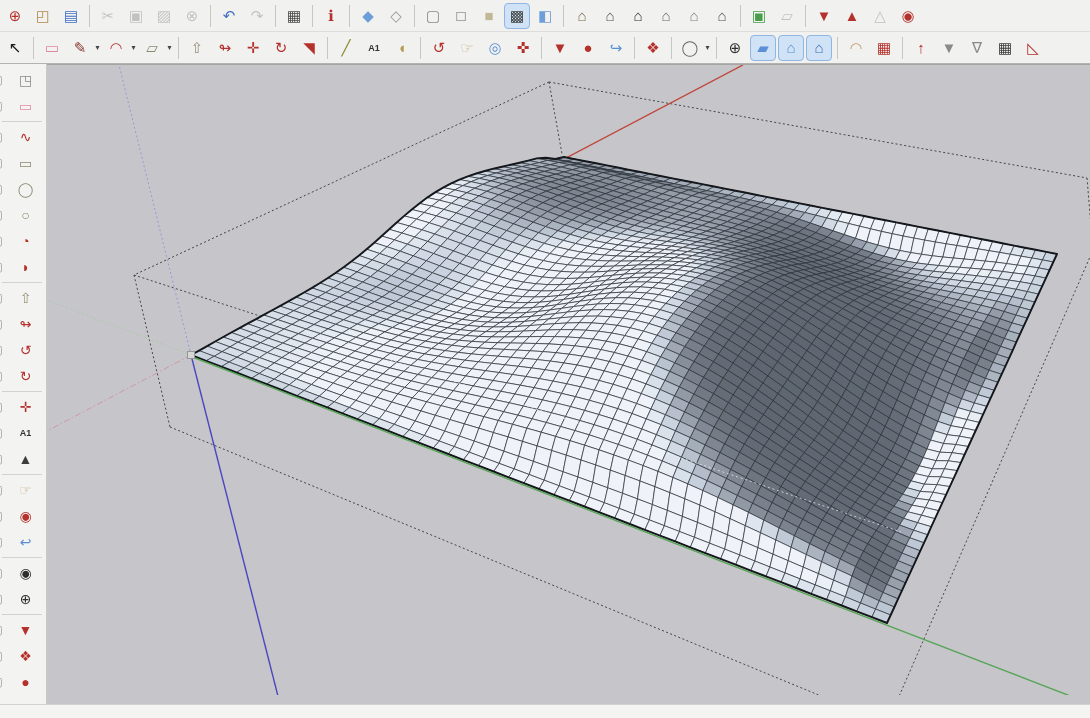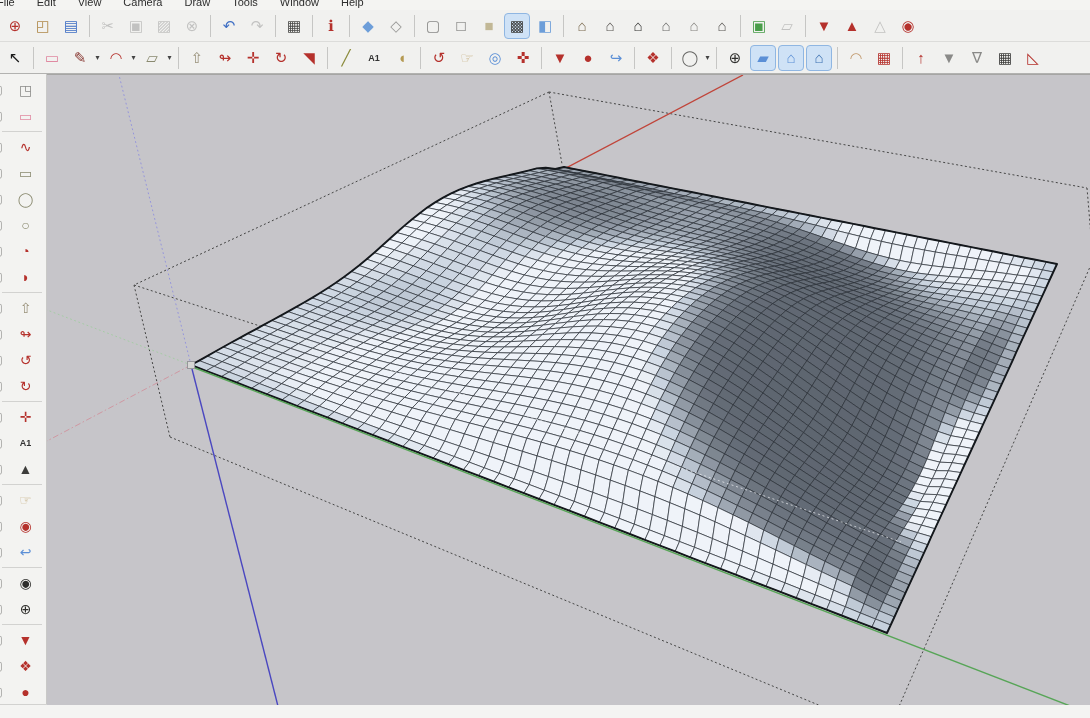--- a/index.html
+++ b/index.html
@@ -38,32 +38,20 @@
   #viewport{flex:1 1 auto;position:relative;background:#c6c5c9;border-top:1px solid #a6a6a4;}
   #scene{display:block;}
 
   
   #statusbar{height:13px;background:#f4f4f2;border-top:1px solid #d2d2d0;flex:0 0 auto;}
 </style>
 </head>
 <body>
 
 <div id="window">
-  <div id="menubar">
-    <div id="menu-inner">
-        <span class="menu-item">File</span>
-        <span class="menu-item">Edit</span>
-        <span class="menu-item">View</span>
-        <span class="menu-item">Camera</span>
-        <span class="menu-item">Draw</span>
-        <span class="menu-item">Tools</span>
-        <span class="menu-item">Window</span>
-        <span class="menu-item">Help</span>
-      </div>
-  </div>
 
   <div id="toolbar1" class="toolbar">
       <span class="tb-icon" style="color: rgb(181, 49, 44);">⊕</span>
       <span class="tb-icon" style="color: rgb(176, 138, 74);">◰</span>
       <span class="tb-icon" style="color: rgb(63, 111, 196);">▤</span>
       <span class="tb-sep"></span>
       <span class="tb-icon disabled" style="color: rgb(119, 119, 119);">✂</span>
       <span class="tb-icon disabled" style="color: rgb(119, 119, 119);">▣</span>
       <span class="tb-icon disabled" style="color: rgb(119, 119, 119);">▨</span>
       <span class="tb-icon disabled" style="color: rgb(119, 119, 119);">⊗</span>

